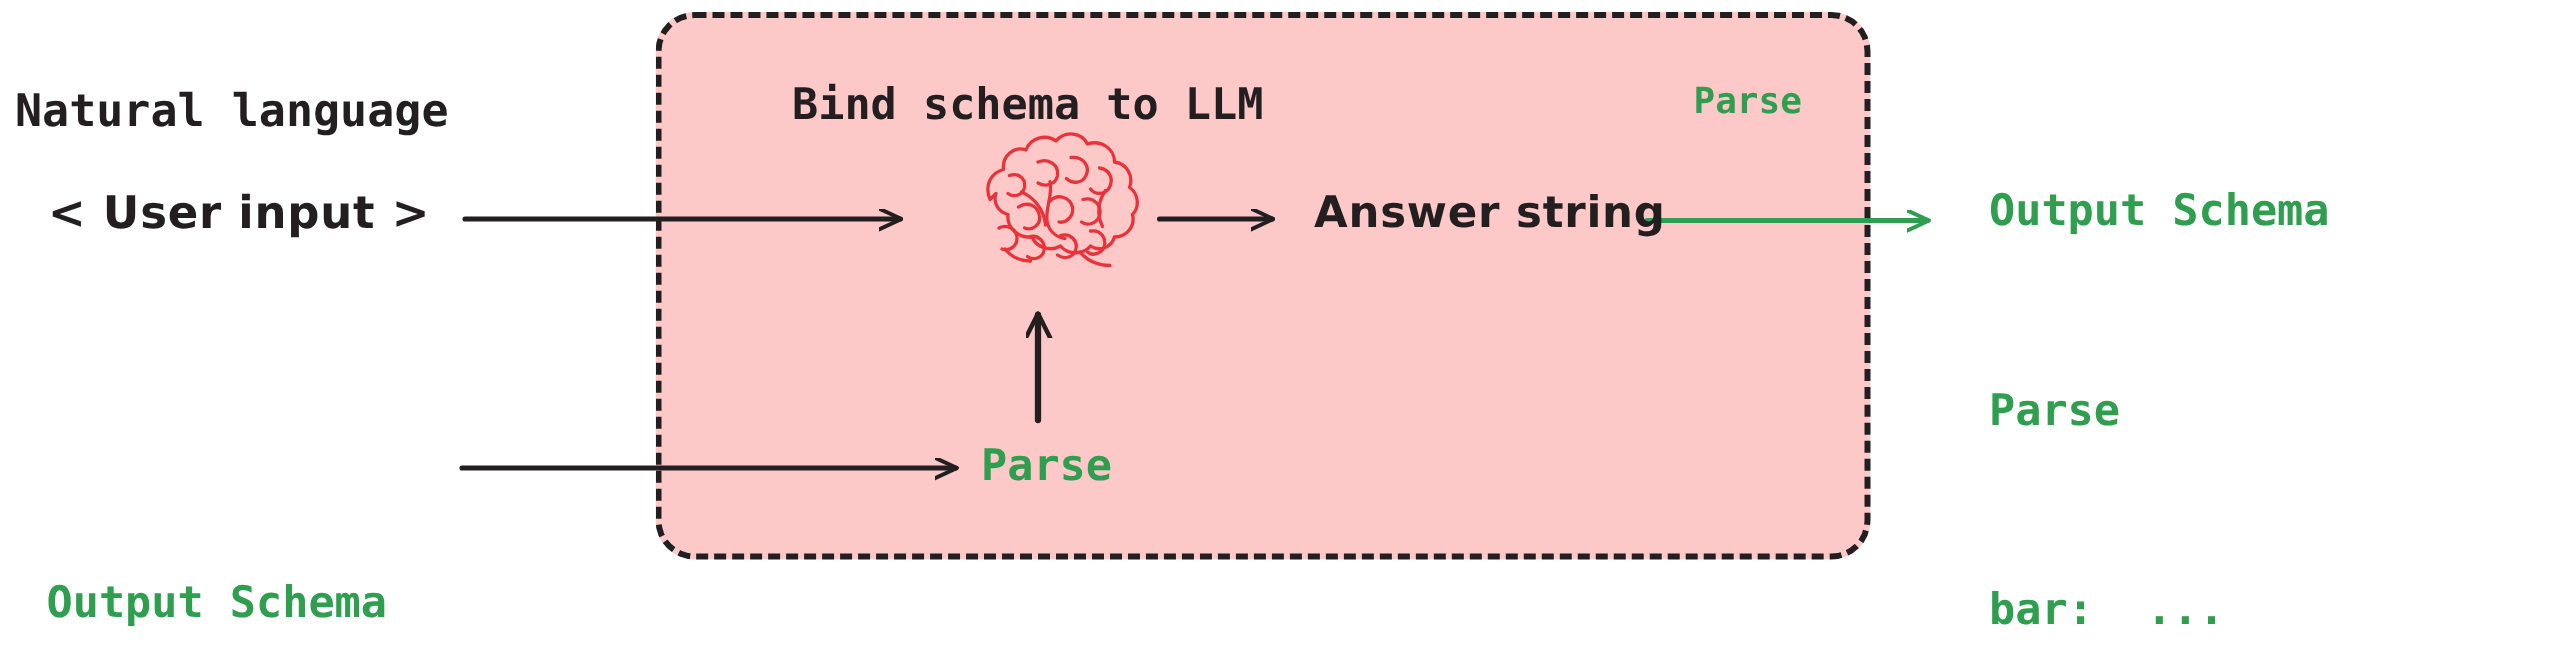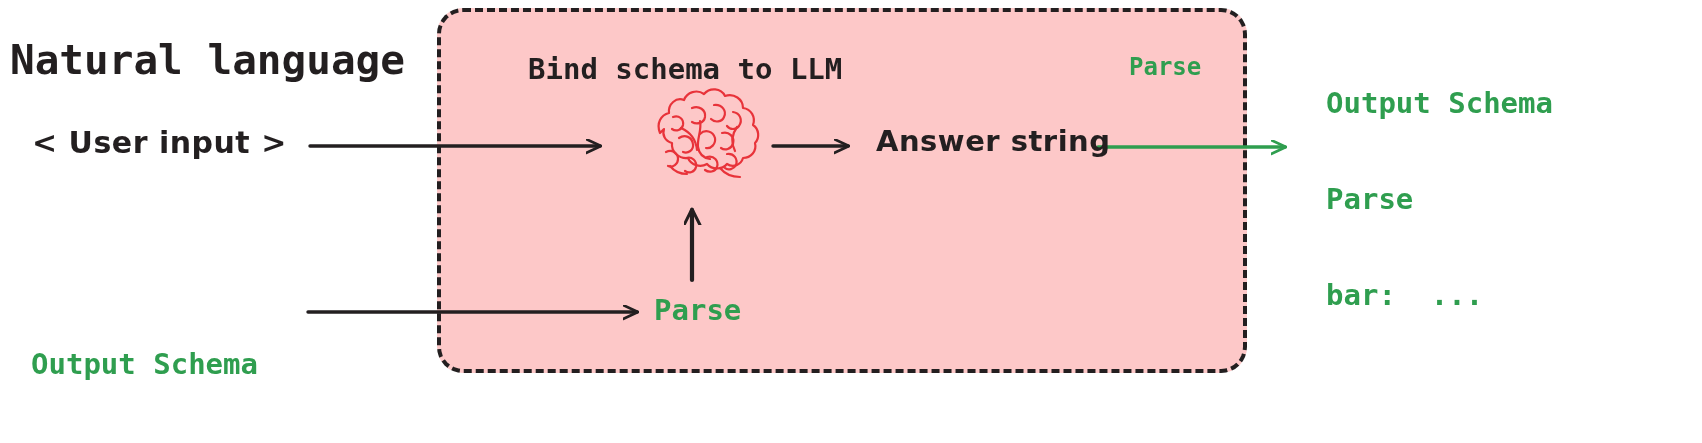--- a/index.html
+++ b/index.html
@@ -46,22 +46,22 @@
     white-space: pre;
     line-height: 1.0;
     letter-spacing: 0.5px;
   }
   .green { color: #2f9e4f; }
 
   .abs { position: absolute; }
 
   
   #natural-language-label {
-    left: 10px; top: 40px;
-    font-size: 41px;
+    left: 10px; top: 60px;
+    font-size: 30px;
     text-align: right;
   }
   #user-input-text {
     left: 32px; top: 128px;
     font-size: 30px;
   }
   #bind-schema-label {
     left: 528px; top: 55px;
     font-size: 29px;
   }
@@ -78,21 +78,21 @@
     font-size: 29px;
   }
   #schema-in-block {
     left: 31px; top: 292px;
     font-size: 29px;
   }
   #schema-out-block {
     left: 1326px; top: 31px;
     font-size: 29px;
   }
-  .schema-block .line { display: block; height: 38px; }
+  .schema-block .line { display: block; height: 38px; margin-top: 37px; }
 
   
   #vector-layer {
     position: absolute;
     left: 0; top: 0;
     width: 1702px;
     height: 443px;
     pointer-events: none;
   }
 </style>

